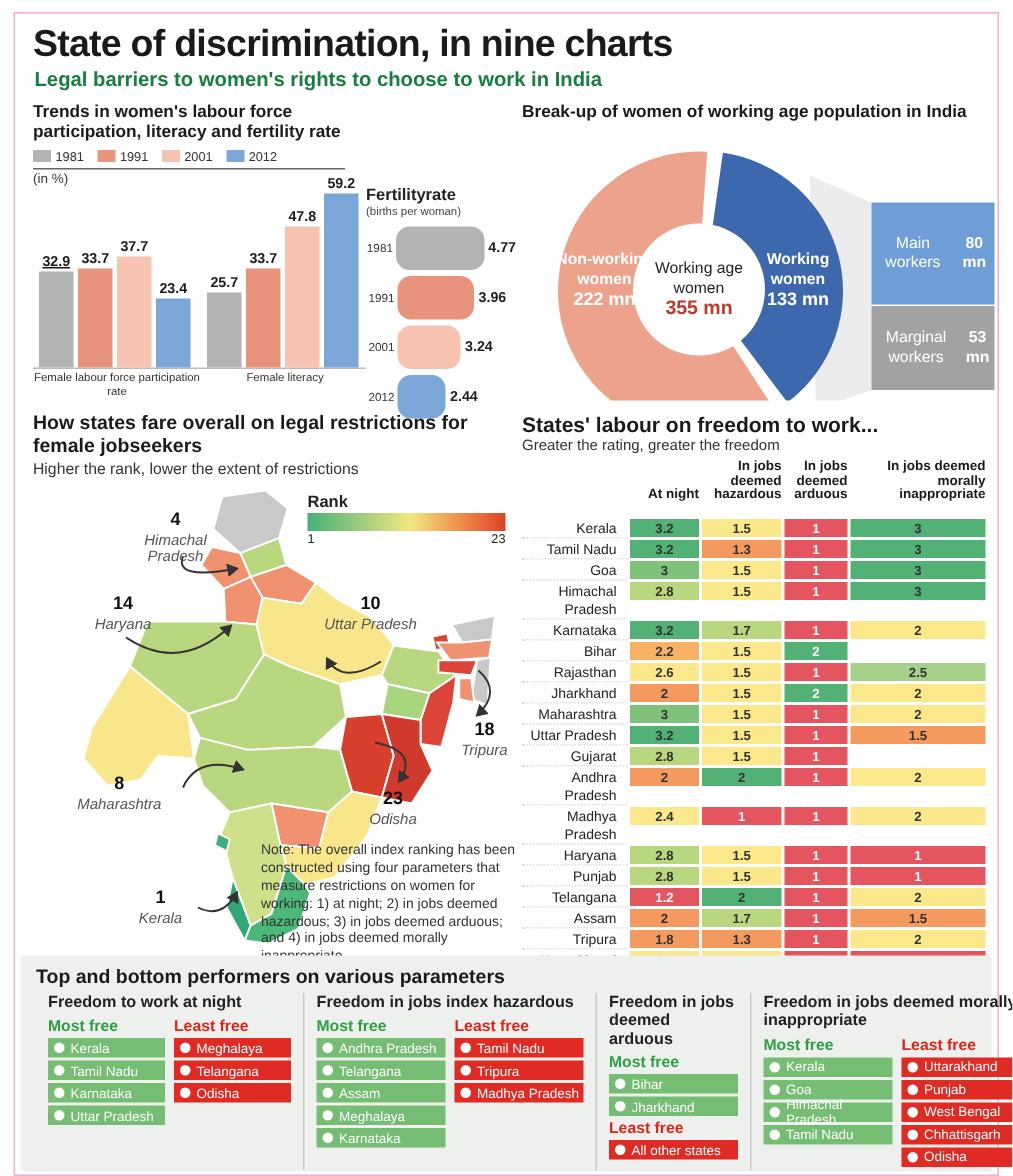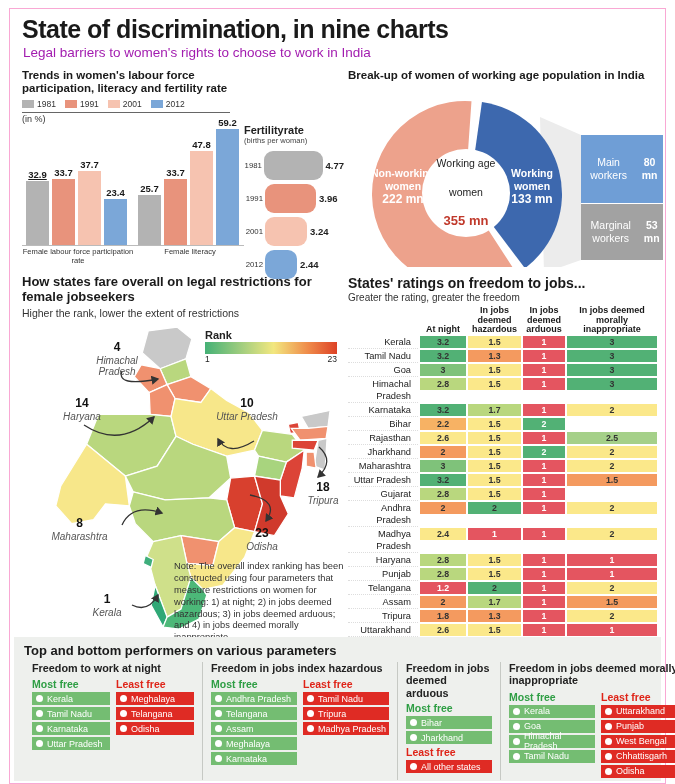--- a/index.html
+++ b/index.html
@@ -2,21 +2,21 @@
 <html><head>
 <meta charset="utf-8">
 <style>
   html,body{margin:0;padding:0;background:#fff;}
   .page{position:relative;width:675px;height:784px;background:#fff;
         font-family:"Liberation Sans","DejaVu Sans",sans-serif;color:#222;overflow:hidden;}
   .frame{position:absolute;left:9px;top:8px;width:655px;height:774px;border:1px solid #f9a8d4;background:#fff;}
   .abs{position:absolute;}
   
   .title{position:absolute;left:12px;top:6px;font-size:25px;font-weight:800;letter-spacing:-0.5px;color:#1a1a1a;}
-  .subtitle{position:absolute;left:13px;top:36px;font-size:13.5px;color:#a21caf;}
+  .subtitle{position:absolute;left:13px;top:36px;font-size:13.5px;color:#15803d;font-weight:bold;}
   
   #trends{position:absolute;left:12px;top:60px;width:320px;height:200px;}
   .sec-h{font-size:11.5px;font-weight:bold;line-height:1.15;color:#1a1a1a;}
   .lg-row{position:absolute;left:0;top:30px;width:208px;border-bottom:1.5px solid #666;padding-bottom:3px;display:flex;gap:9px;}
   .lg-item{display:flex;align-items:center;font-size:8.5px;color:#333;gap:3px;}
   .lg-sw{width:12px;height:8px;display:inline-block;}
   .inpct{position:absolute;left:0;top:45px;font-size:9px;color:#333;}
   #trend-plot{position:absolute;left:0;top:60px;width:222px;height:116px;border-bottom:1px solid #bbb;}
   .tbar{position:absolute;bottom:0;}
   .tbar-lab{position:absolute;font-size:9.5px;font-weight:bold;text-align:center;color:#1a1a1a;}
@@ -28,42 +28,42 @@
   .fert-row{display:flex;align-items:center;height:33px;}
   .fert-y{width:19px;font-size:7.8px;text-align:right;margin-right:2px;color:#333;}
   .fert-bar{height:29px;border-radius:9px;}
   .fert-v{font-size:9.5px;font-weight:bold;margin-left:3px;}
   
   #pie-sec{position:absolute;left:338px;top:60px;width:317px;height:200px;}
   #pie-svg{position:absolute;left:0;top:18px;}
   .pie-lab{position:absolute;text-align:center;color:#fff;font-weight:bold;font-size:10.5px;line-height:1.2;}
   .pie-ctr{position:absolute;left:76px;top:82px;width:84px;height:84px;border-radius:50%;background:#fff;
            display:flex;flex-direction:column;align-items:center;justify-content:center;
-           font-size:10.5px;line-height:1.15;color:#222;text-align:center;box-shadow:0 0 0 2px #fff;gap:16px;}
+           font-size:10.5px;line-height:1.15;color:#222;text-align:center;box-shadow:0 0 0 2px #fff;}
   .pie-ctr b.red{color:#c0392b;font-size:13px;}
   .wbox{position:absolute;left:233px;width:82px;color:#fff;display:flex;flex-direction:row;
         align-items:center;justify-content:center;text-align:center;font-size:10.5px;line-height:1.25;}
   
   #map-sec{position:absolute;left:12px;top:266px;width:330px;height:366px;}
   .map-sub{font-size:10.5px;color:#333;margin-top:2px;}
   #rank-lg{position:absolute;left:183px;top:54px;width:132px;}
   .rank-lab{font-size:11px;font-weight:bold;}
   .rank-bar{height:12px;margin-top:1px;
      background:linear-gradient(90deg,#45b176 0%,#a9d07f 30%,#f2e77f 52%,#ef8b4a 78%,#dd4226 100%);}
   .rank-mm{display:flex;justify-content:space-between;font-size:8.5px;color:#222;}
   .callout{position:absolute;text-align:center;line-height:1.1;}
   .callout b{font-size:12px;color:#111;}
   .callout i{display:block;font-size:10px;color:#555;}
   #map-note{position:absolute;left:152px;top:286px;width:170px;font-size:9.3px;line-height:1.28;color:#333;}
   
   #table-sec{position:absolute;left:338px;top:266px;width:320px;height:364px;}
   .tbl-sub{font-size:10px;color:#333;margin-top:1px;}
   .tgrid{display:grid;grid-template-columns:70px 46px 53px 42px 90px;column-gap:2px;}
   #tbl-head{margin-top:3px;align-items:end;}
-  .th{font-size:9px;font-weight:bold;line-height:1.05;text-align:center;color:#1a1a1a;padding-bottom:2px;}
+  .th{font-size:9px;font-weight:bold;line-height:1.05;text-align:right;color:#1a1a1a;padding-bottom:12px;}
   .trow{margin-bottom:1px;}
   .tlab{font-size:9.3px;text-align:right;padding-right:7px;color:#222;align-self:center;
         border-bottom:1px dotted #ddd;line-height:12px;}
   .tcell{height:12px;font-size:8.8px;font-weight:bold;text-align:center;line-height:12px;color:#333;}
   
   #perf{position:absolute;left:4px;top:628px;width:647px;height:144px;background:#eef0ed;padding:6px 10px;box-sizing:border-box;}
   .perf-t{font-size:13px;font-weight:bold;color:#1a1a1a;margin-bottom:4px;}
   #perf-cols{display:flex;}
   .pcol{padding:0 8px;}
   .pcol + .pcol{border-left:1px solid #c6c9c4;}
@@ -249,21 +249,21 @@
           <div class="callout" style="left: 180px; top: 118px; width: 90px;"><b>10</b><i>Uttar Pradesh</i></div>
           <div class="callout" style="left: 272px; top: 202px; width: 58px;"><b>18</b><i>Tripura</i></div>
           <div class="callout" style="left: 205px; top: 248px; width: 70px;"><b>23</b><i>Odisha</i></div>
           <div class="callout" style="left: 10px; top: 238px; width: 95px;"><b>8</b><i>Maharashtra</i></div>
           <div class="callout" style="left: 55px; top: 314px; width: 60px;"><b>1</b><i>Kerala</i></div>
         </div>
       <div id="map-note">Note: The overall index ranking has been constructed using four parameters that measure restrictions on women for working: 1) at night; 2) in jobs deemed hazardous; 3) in jobs deemed arduous; and 4) in jobs deemed morally inappropriate.</div>
     </section>
 
     <section id="table-sec">
-      <div class="sec-h" style="font-size:14px">States' ratings on freedom to jobs...</div>
+      <div class="sec-h" style="font-size:14px">States' labour on freedom to work...</div>
       <div class="tbl-sub">Greater the rating, greater the freedom</div>
       <div class="tgrid" id="tbl-head">
         <div class="th"></div>
         <div class="th">At night</div>
         <div class="th">In jobs deemed hazardous</div>
         <div class="th">In jobs deemed arduous</div>
         <div class="th">In jobs deemed morally inappropriate</div>
       </div>
       <div id="tbl-rows">
           <div class="tgrid trow">

